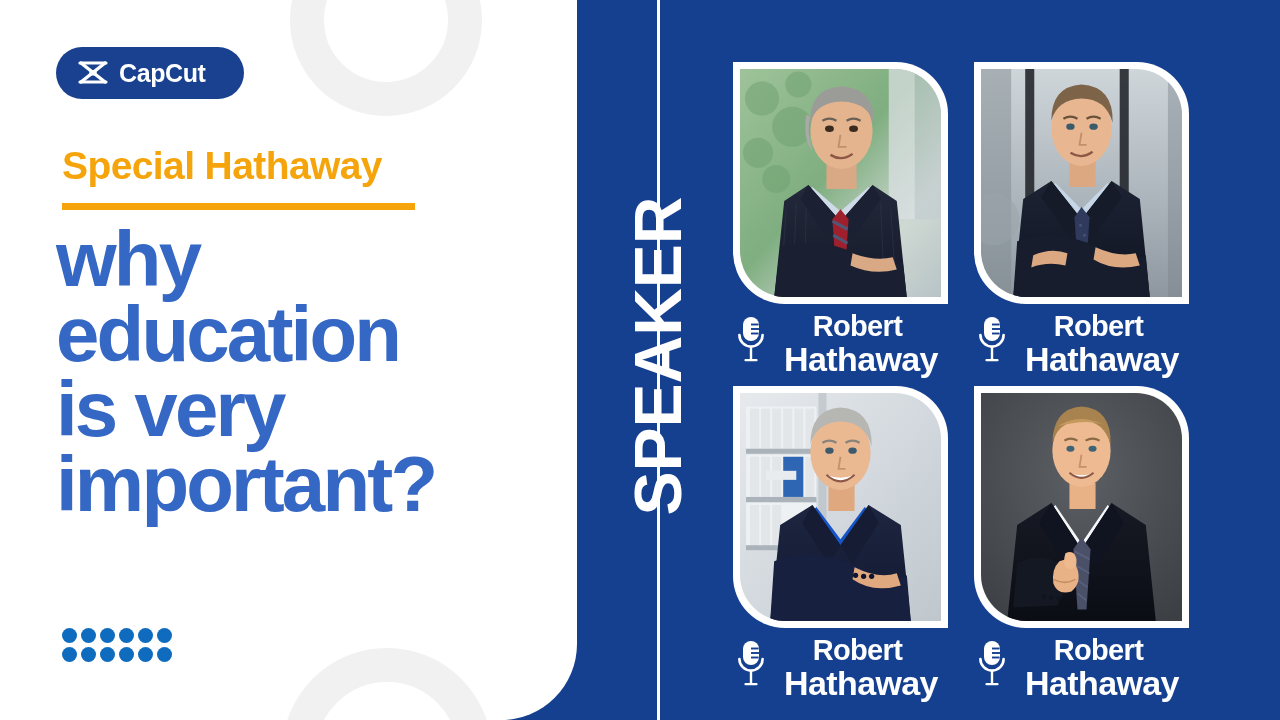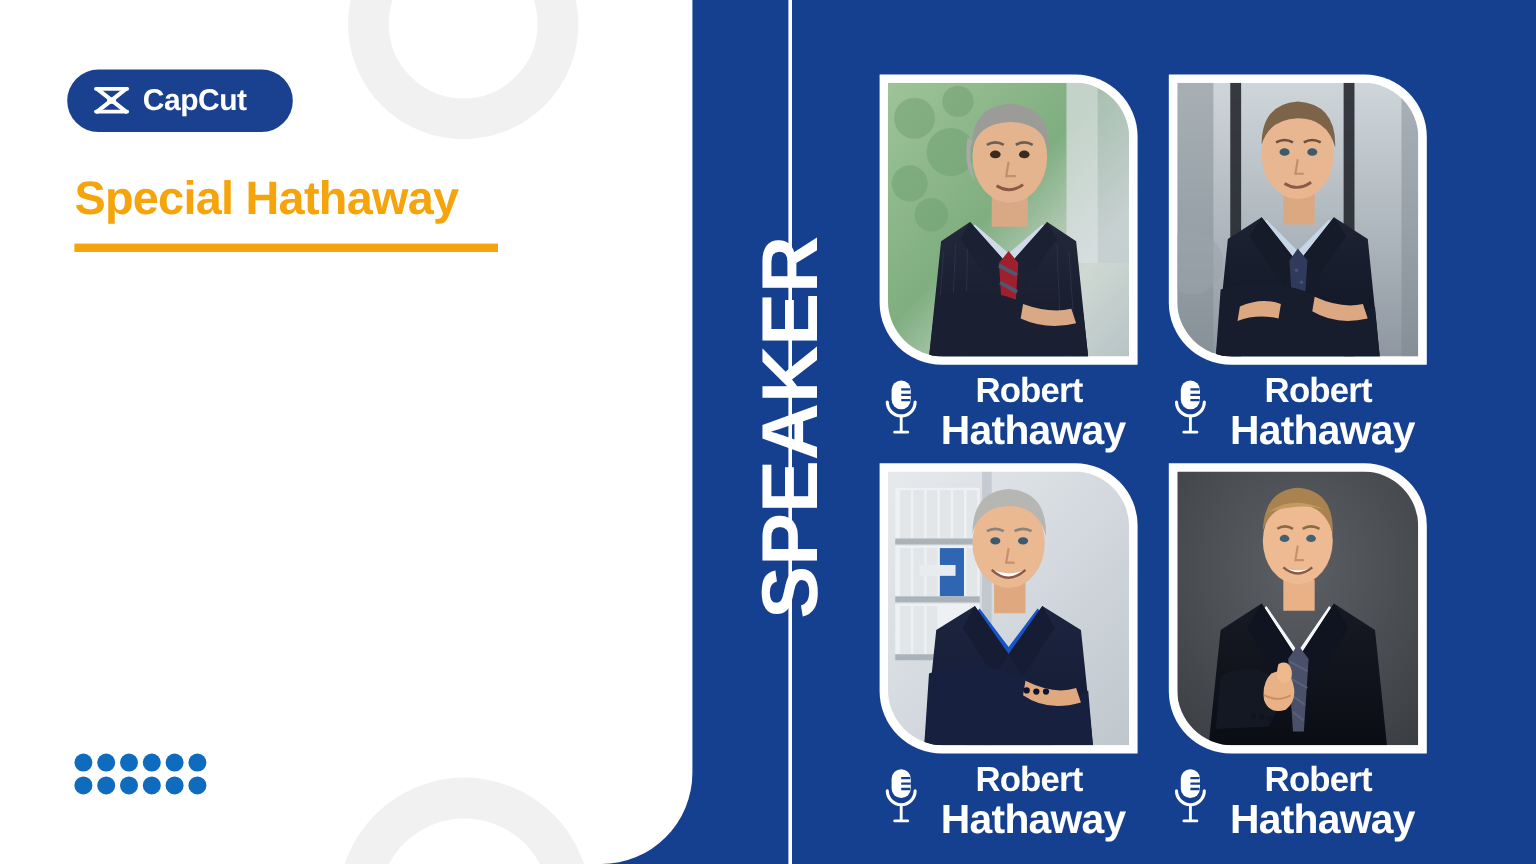--- a/index.html
+++ b/index.html
@@ -32,21 +32,21 @@
   .ring {
     position:absolute;
     border-radius:50%;
     border:34px solid #F1F1F1;
   }
   .ring-top  { width:192px; height:192px; left:290px; top:-76px; }
   .ring-bot  { width:210px; height:210px; left:282px; top:648px; }
 
   
   .capcut-badge {
-    position:absolute; left:56px; top:58px;
+    position:absolute; left:56px; top:47px;
     width:188px; height:52px;
     background:#1A418F;
     border-radius:26px;
     display:flex; align-items:center;
     padding-left:22px; gap:11px;
   }
   .capcut-icon { width:30px; height:24px; display:block; flex:0 0 auto; }
   .capcut-word {
     color:#FFFFFF;
     font-size:25px;
@@ -182,20 +182,26 @@
         <path d="M2 2 L28 2" stroke="#FFFFFF" stroke-width="3.2" stroke-linecap="round" fill="none"></path>
         <path d="M2 21 L28 21" stroke="#FFFFFF" stroke-width="3.2" stroke-linecap="round" fill="none"></path>
         <rect x="11.3" y="9.2" width="7.4" height="5.2" rx="1.4" fill="#FFFFFF"></rect>
       </svg>
       <span class="capcut-word">CapCut</span>
     </div>
 
     <div class="kicker">Special Hathaway</div>
     <div class="kicker-rule"></div>
 
+    <div class="headline">
+      <span class="headline-line">why</span>
+      <span class="headline-line">education</span>
+      <span class="headline-line">is very</span>
+      <span class="headline-line">important?</span>
+    </div>
 
     <div class="dot-grid">
       <span class="dot"></span>
       <span class="dot"></span>
       <span class="dot"></span>
       <span class="dot"></span>
       <span class="dot"></span>
       <span class="dot"></span>
       <span class="dot"></span>
       <span class="dot"></span>

